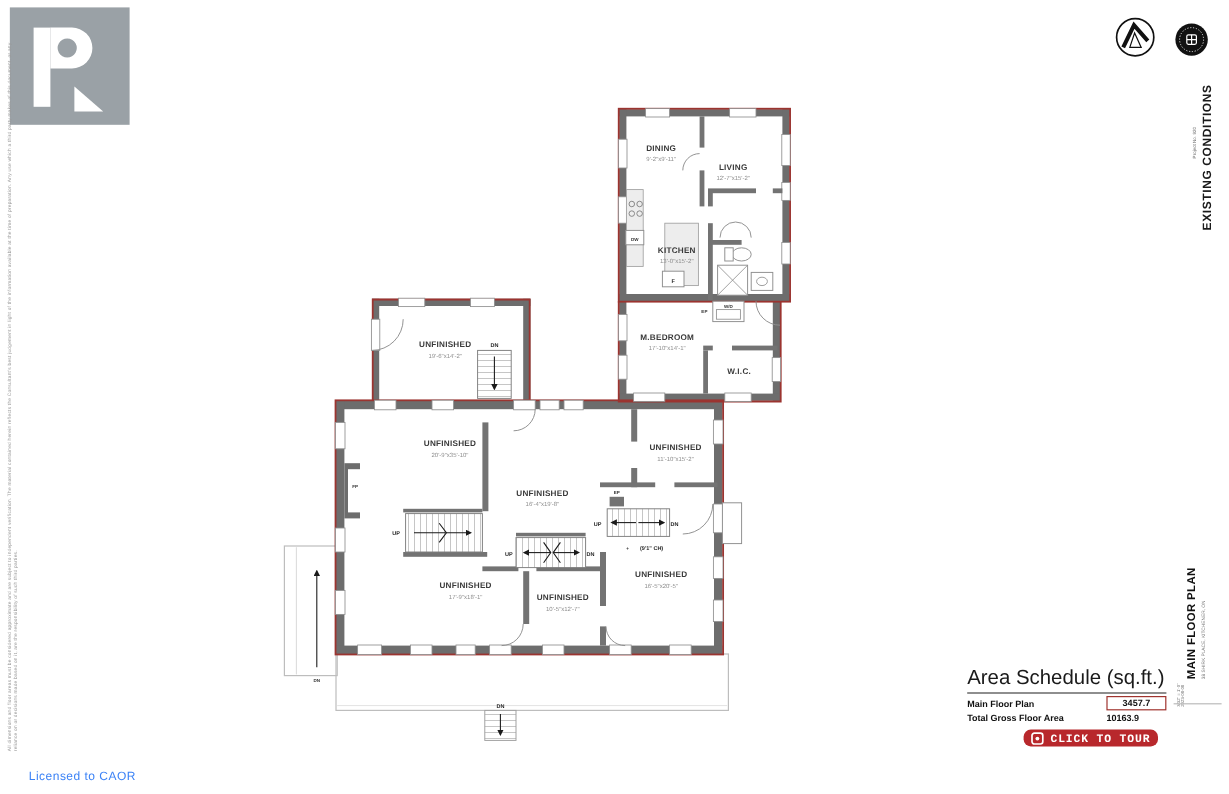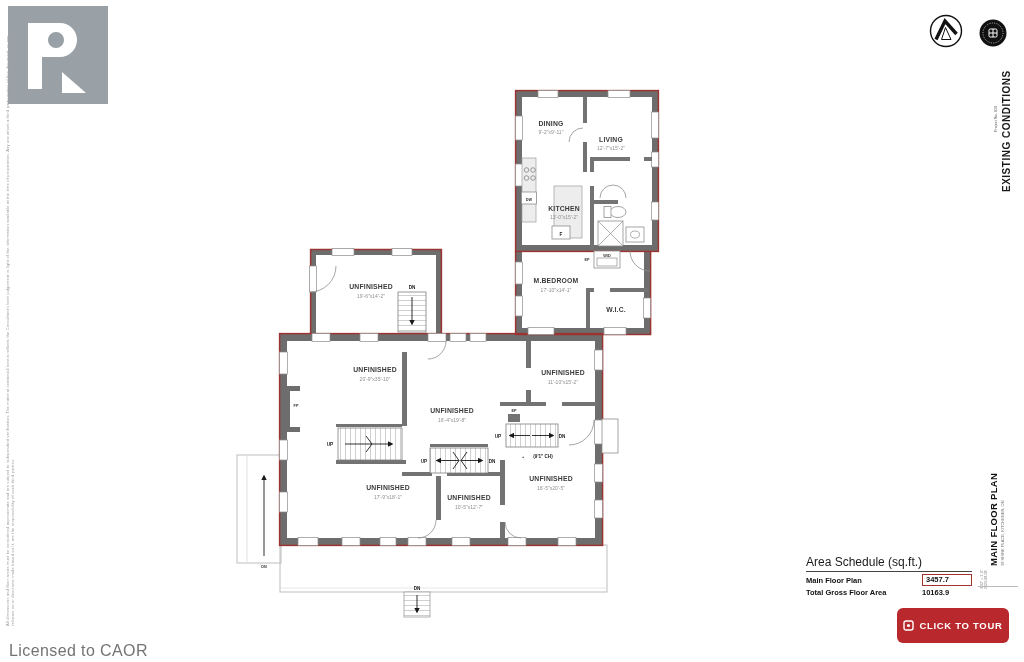--- a/index.html
+++ b/index.html
@@ -2,44 +2,44 @@
 <html><head>
 <meta charset="utf-8">
 <style>
   html,body{margin:0;padding:0;background:#fff;}
   .page{position:relative;width:1024px;height:662px;background:#fff;overflow:hidden;
         font-family:"Liberation Sans",sans-serif;}
   .abs{position:absolute;}
   
   .disclaimer{position:absolute;left:6px;top:626px;width:592px;transform:rotate(-90deg);
       transform-origin:0 0;font-size:4px;line-height:4.8px;color:#9a9a9a;letter-spacing:.2px;}
-  .licensed{position:absolute;left:9px;top:642px;font-size:16px;color:#737373;letter-spacing:.4px;}
+  .licensed{position:absolute;left:24px;top:642px;font-size:10px;color:#3b82f6;letter-spacing:.4px;}
   .realtor-word{position:absolute;left:6px;top:108px;font-size:24px;color:#9aa1a6;letter-spacing:2.5px;}
   .realtor-word sup{font-size:9px;}
   
   .rot{transform:rotate(-90deg);transform-origin:0 0;white-space:nowrap;position:absolute;}
   .existing{left:1001px;top:192px;font-weight:600;font-size:10px;color:#1a1a1a;letter-spacing:.5px;}
   .projno{left:994px;top:132px;font-size:3.8px;color:#666;}
   .mfp{left:988px;top:566px;font-weight:700;font-size:9.5px;color:#111;letter-spacing:.3px;}
   .addr{left:1000px;top:566px;font-size:4px;color:#777;}
   .scaledate{left:980px;top:589px;font-size:3.6px;line-height:4.4px;color:#777;}
   .sheetno{position:absolute;left:998px;top:640px;font-size:9px;color:#333;margin-left:27px;}
   .tickline{position:absolute;left:978px;top:586px;width:40px;height:1px;background:#bbb;}
   
   .sched{position:absolute;left:806px;top:555px;width:166px;color:#1a1a1a;}
-  .sched-title{font-size:12px;border-bottom:1.2px solid #444;padding-bottom:2px;}
+  .sched-title{font-size:17px;border-bottom:1.2px solid #444;padding-bottom:2px;}
   .sched-row{display:flex;justify-content:space-between;align-items:center;
       font-size:7.5px;font-weight:700;margin-top:2px;color:#111;}
-  .valbox{border:1.2px solid #a0342f;padding:0 3px 1px 3px;min-width:42px;text-align:left;}
+  .valbox{border:1.2px solid #a0342f;padding:0 3px 1px 3px;min-width:42px;text-align:center;}
   .valplain{min-width:46px;text-align:left;padding-right:4px;}
   
-  .tour{position:absolute;left:853px;top:608px;width:112px;height:35px;border:none;
+  .tour{position:absolute;left:853px;top:608px;width:112px;height:14px;border:none;
       border-radius:6px;background:#b8282c;color:#fff;display:flex;align-items:center;
-      justify-content:center;gap:5px;font-family:Liberation Sans, sans-serif;
-      font-size:9.5px;font-weight:700;letter-spacing:.7px;cursor:pointer;margin-left:44px;}
+      justify-content:center;gap:5px;font-family:Liberation Mono, monospace;
+      font-size:9.5px;font-weight:700;letter-spacing:.7px;cursor:pointer;}
   
   #plan text{font-family:"Liberation Sans",sans-serif;}
   #plan .rn{font-size:6.8px;font-weight:700;fill:#3a3a3a;text-anchor:middle;letter-spacing:.2px;}
   #plan .rd{font-size:5px;fill:#8f8f8f;text-anchor:middle;}
   #plan .sl{font-size:4.6px;font-weight:700;fill:#1a1a1a;text-anchor:middle;}
   #plan .sl2{font-size:3.8px;font-weight:700;fill:#333;text-anchor:middle;}
   #plan .w{fill:#6d6d6d;}
   #plan .iw{fill:#737373;}
   #plan .win{fill:#fff;stroke:#8e8e8e;stroke-width:.7;}
   #plan .red{fill:none;stroke:#9b3430;stroke-width:1.5;}

